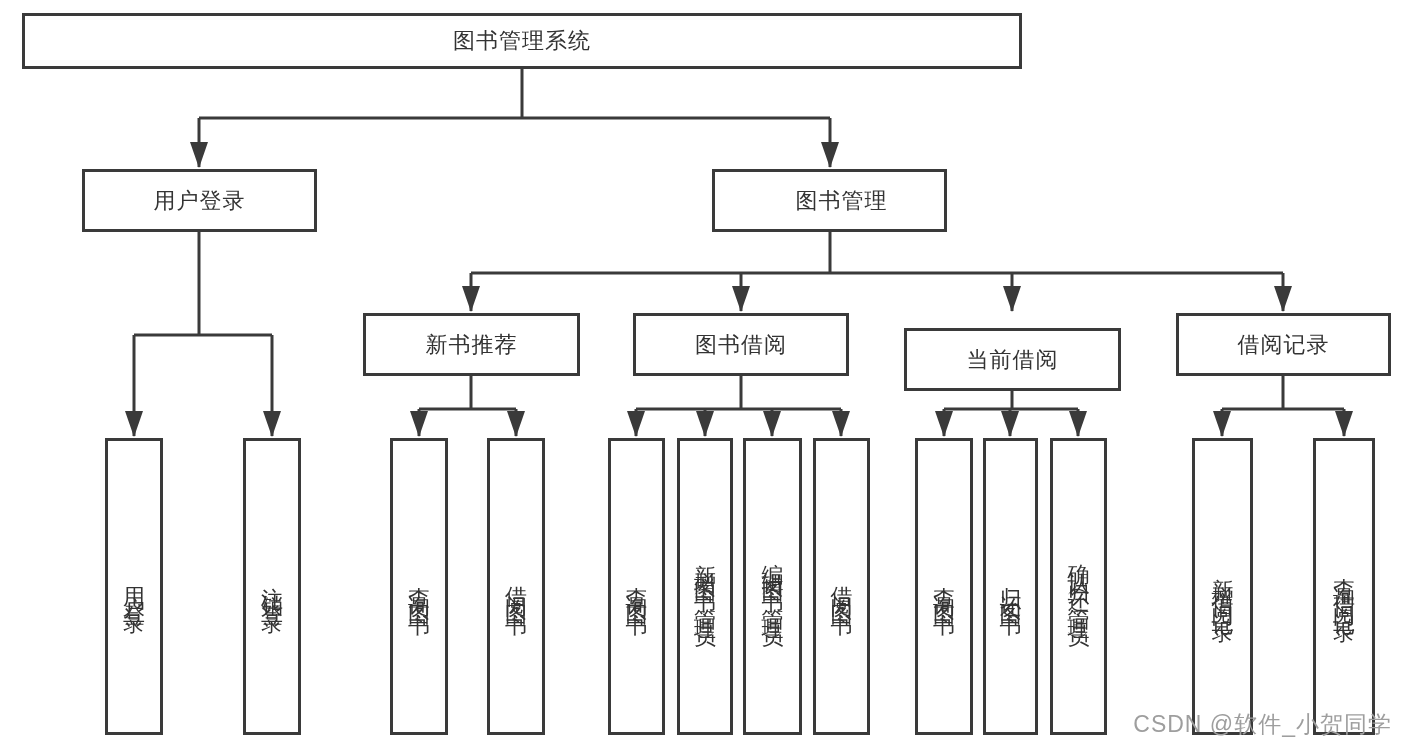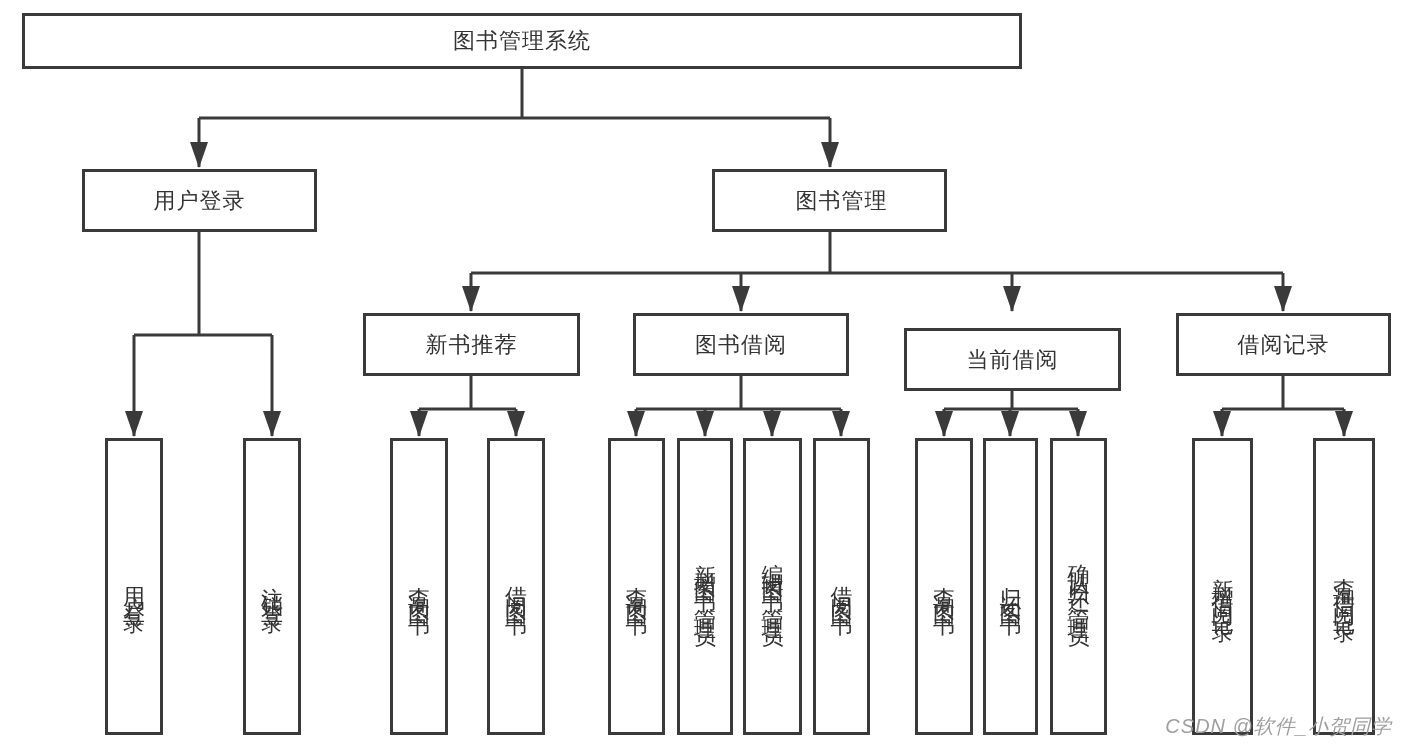--- a/index.html
+++ b/index.html
@@ -47,25 +47,24 @@
   .vnode span {
     writing-mode: vertical-rl;
     text-orientation: upright;
     letter-spacing: 9px;
     line-height: 1;
   }
   .watermark {
     position: absolute;
     right: 13px;
     bottom: 7px;
-    font-size: 20px;
+    font-size: 23px;
     color: #9e9e9e;
     letter-spacing: 1px;
     white-space: nowrap;
-    font-style: italic;
   }
 </style>
 </head>
 <body>
 
 <div class="canvas">
 
   <svg class="connectors" viewBox="0 0 1405 747" xmlns="http://www.w3.org/2000/svg">
     <defs>
       <marker id="arr" markerUnits="userSpaceOnUse" markerWidth="26" markerHeight="18" viewBox="0 0 26 18" refX="25" refY="9" orient="auto">

